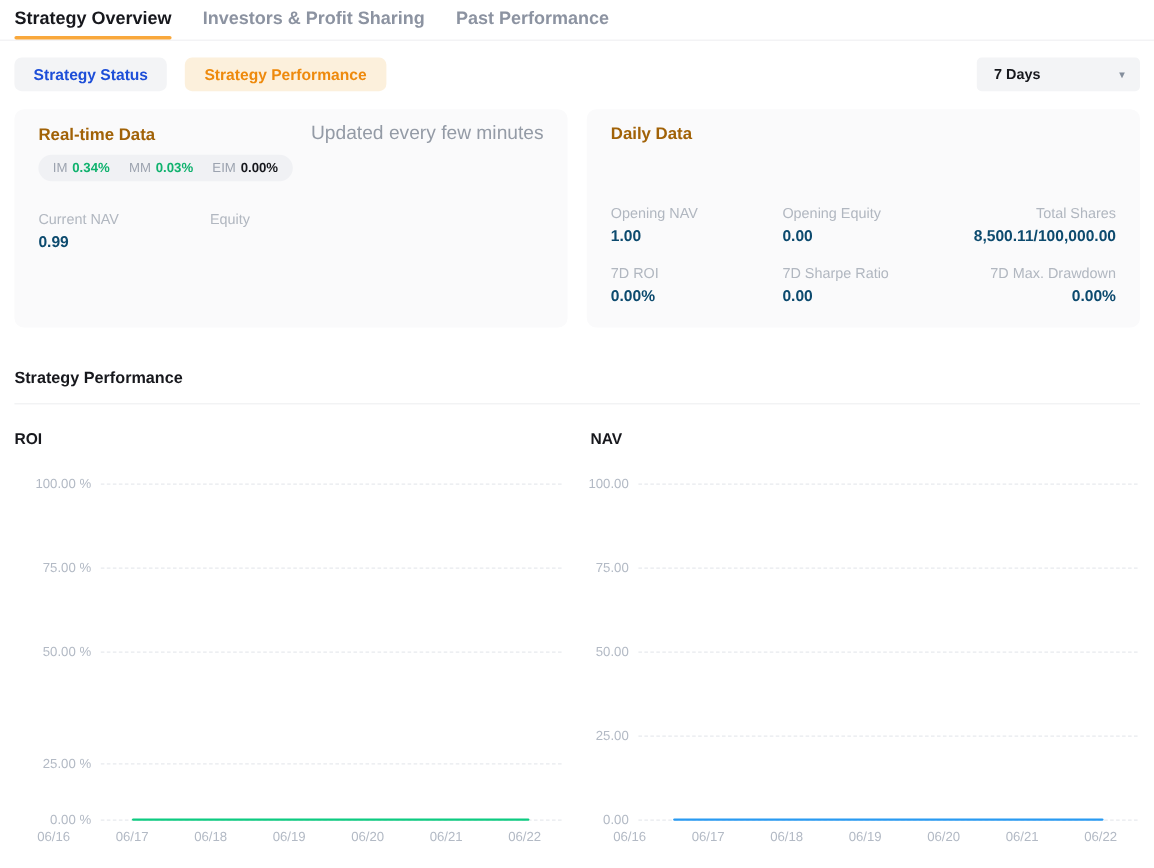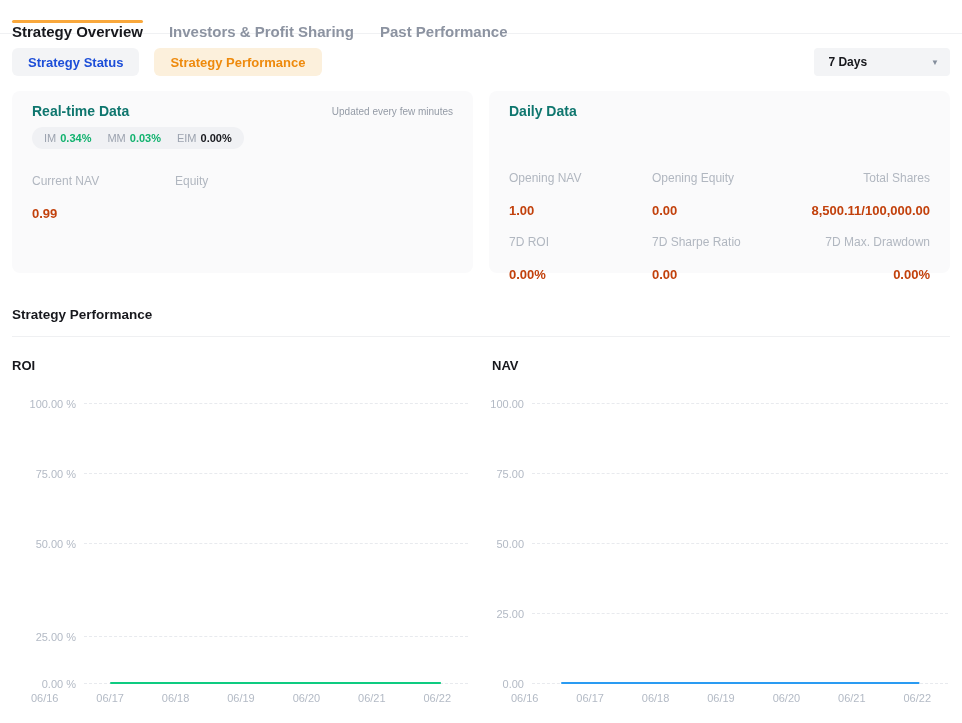--- a/index.html
+++ b/index.html
@@ -7,21 +7,21 @@
     width:962px;height:723px;overflow:hidden;
     background:#ffffff;color:#17181D;
     font-family:"Liberation Sans",sans-serif;
     -webkit-font-smoothing:antialiased;
   }
   *{box-sizing:border-box;}
 
   
   .tabbar{
     display:flex;gap:26px;align-items:stretch;
-    padding:16px 12px;height:34px;
+    padding:0 12px;height:34px;
     border-bottom:1px solid #F0F1F3;
   }
   .tab{
     position:relative;display:flex;align-items:flex-start;
     padding-top:7px;font-size:15px;font-weight:700;
     color:#8C93A1;cursor:pointer;white-space:nowrap;
   }
   .tab.active{color:#17181D;}
   .tab .underline{
     position:absolute;left:0;right:0;bottom:0;height:3px;
@@ -42,38 +42,38 @@
     background:#F3F4F6;border-radius:4px;cursor:pointer;
     display:flex;align-items:center;justify-content:flex-end;
     padding:0 11px 0 14px;font-size:12px;font-weight:700;color:#17181D;gap:48px;
   }
   .select .caret{font-size:8px;color:#848E9C;margin-left:16px;}
 
   
   .cards{display:grid;grid-template-columns:1fr 1fr;gap:16px;margin:15px 12px 0;}
   .card{background:#FAFAFB;border-radius:8px;height:182px;padding:12px 20px;}
   .card-head{display:flex;justify-content:space-between;align-items:center;}
-  .card-title{margin:0;font-size:14px;font-weight:700;color:#0f766e;text-align:right;}
-  .note{font-size:10px;color:#949BA6;}
+  .card-title{margin:0;font-size:14px;font-weight:700;color:#a16207;text-align:right;}
+  .note{font-size:16px;color:#949BA6;}
   .badge-pill{
     display:inline-flex;gap:16px;align-items:center;
     background:#F0F1F4;border-radius:11px;padding:4px 12px;
     margin-top:8px;font-size:11px;line-height:14px;
   }
   .badge-item{display:inline-flex;gap:4px;}
   .badge-label{color:#9CA3AF;}
   .badge-value{font-weight:700;}
   .badge-value[data-color="green"]{color:#10B26E;}
   .badge-value[data-color="dark"]{color:#17181D;}
   .stats{display:grid;grid-template-columns:143px 1fr auto;}
   .stats.row1{margin-top:24px;}
   .stats.d1{margin-top:51px;}
   .stats.d2{margin-top:14px;}
   .stat .sl{display:block;font-size:12px;line-height:17px;color:#B1B7C0;}
-  .stat .sv{display:block;font-size:13px;line-height:18px;font-weight:700;color:#c2410c;margin-top:15px;}
+  .stat .sv{display:block;font-size:13px;line-height:18px;font-weight:700;color:#0c4a6e;margin-top:1px;}
   .stat.right{text-align:right;}
 
   
   .perf{margin:34px 12px 0;}
   .perf-title{margin:0;font-size:13.5px;font-weight:700;color:#17181D;}
   .perf hr{border:none;border-top:1px solid #EFF0F2;margin:14px 0 0;}
   .charts{display:grid;grid-template-columns:1fr 1fr;gap:22px;}
   .chart-title{font-size:13px;font-weight:700;color:#17181D;margin-top:21px;}
   .chart-canvas{margin-top:30px;}
   .plot{position:relative;height:280px;}

